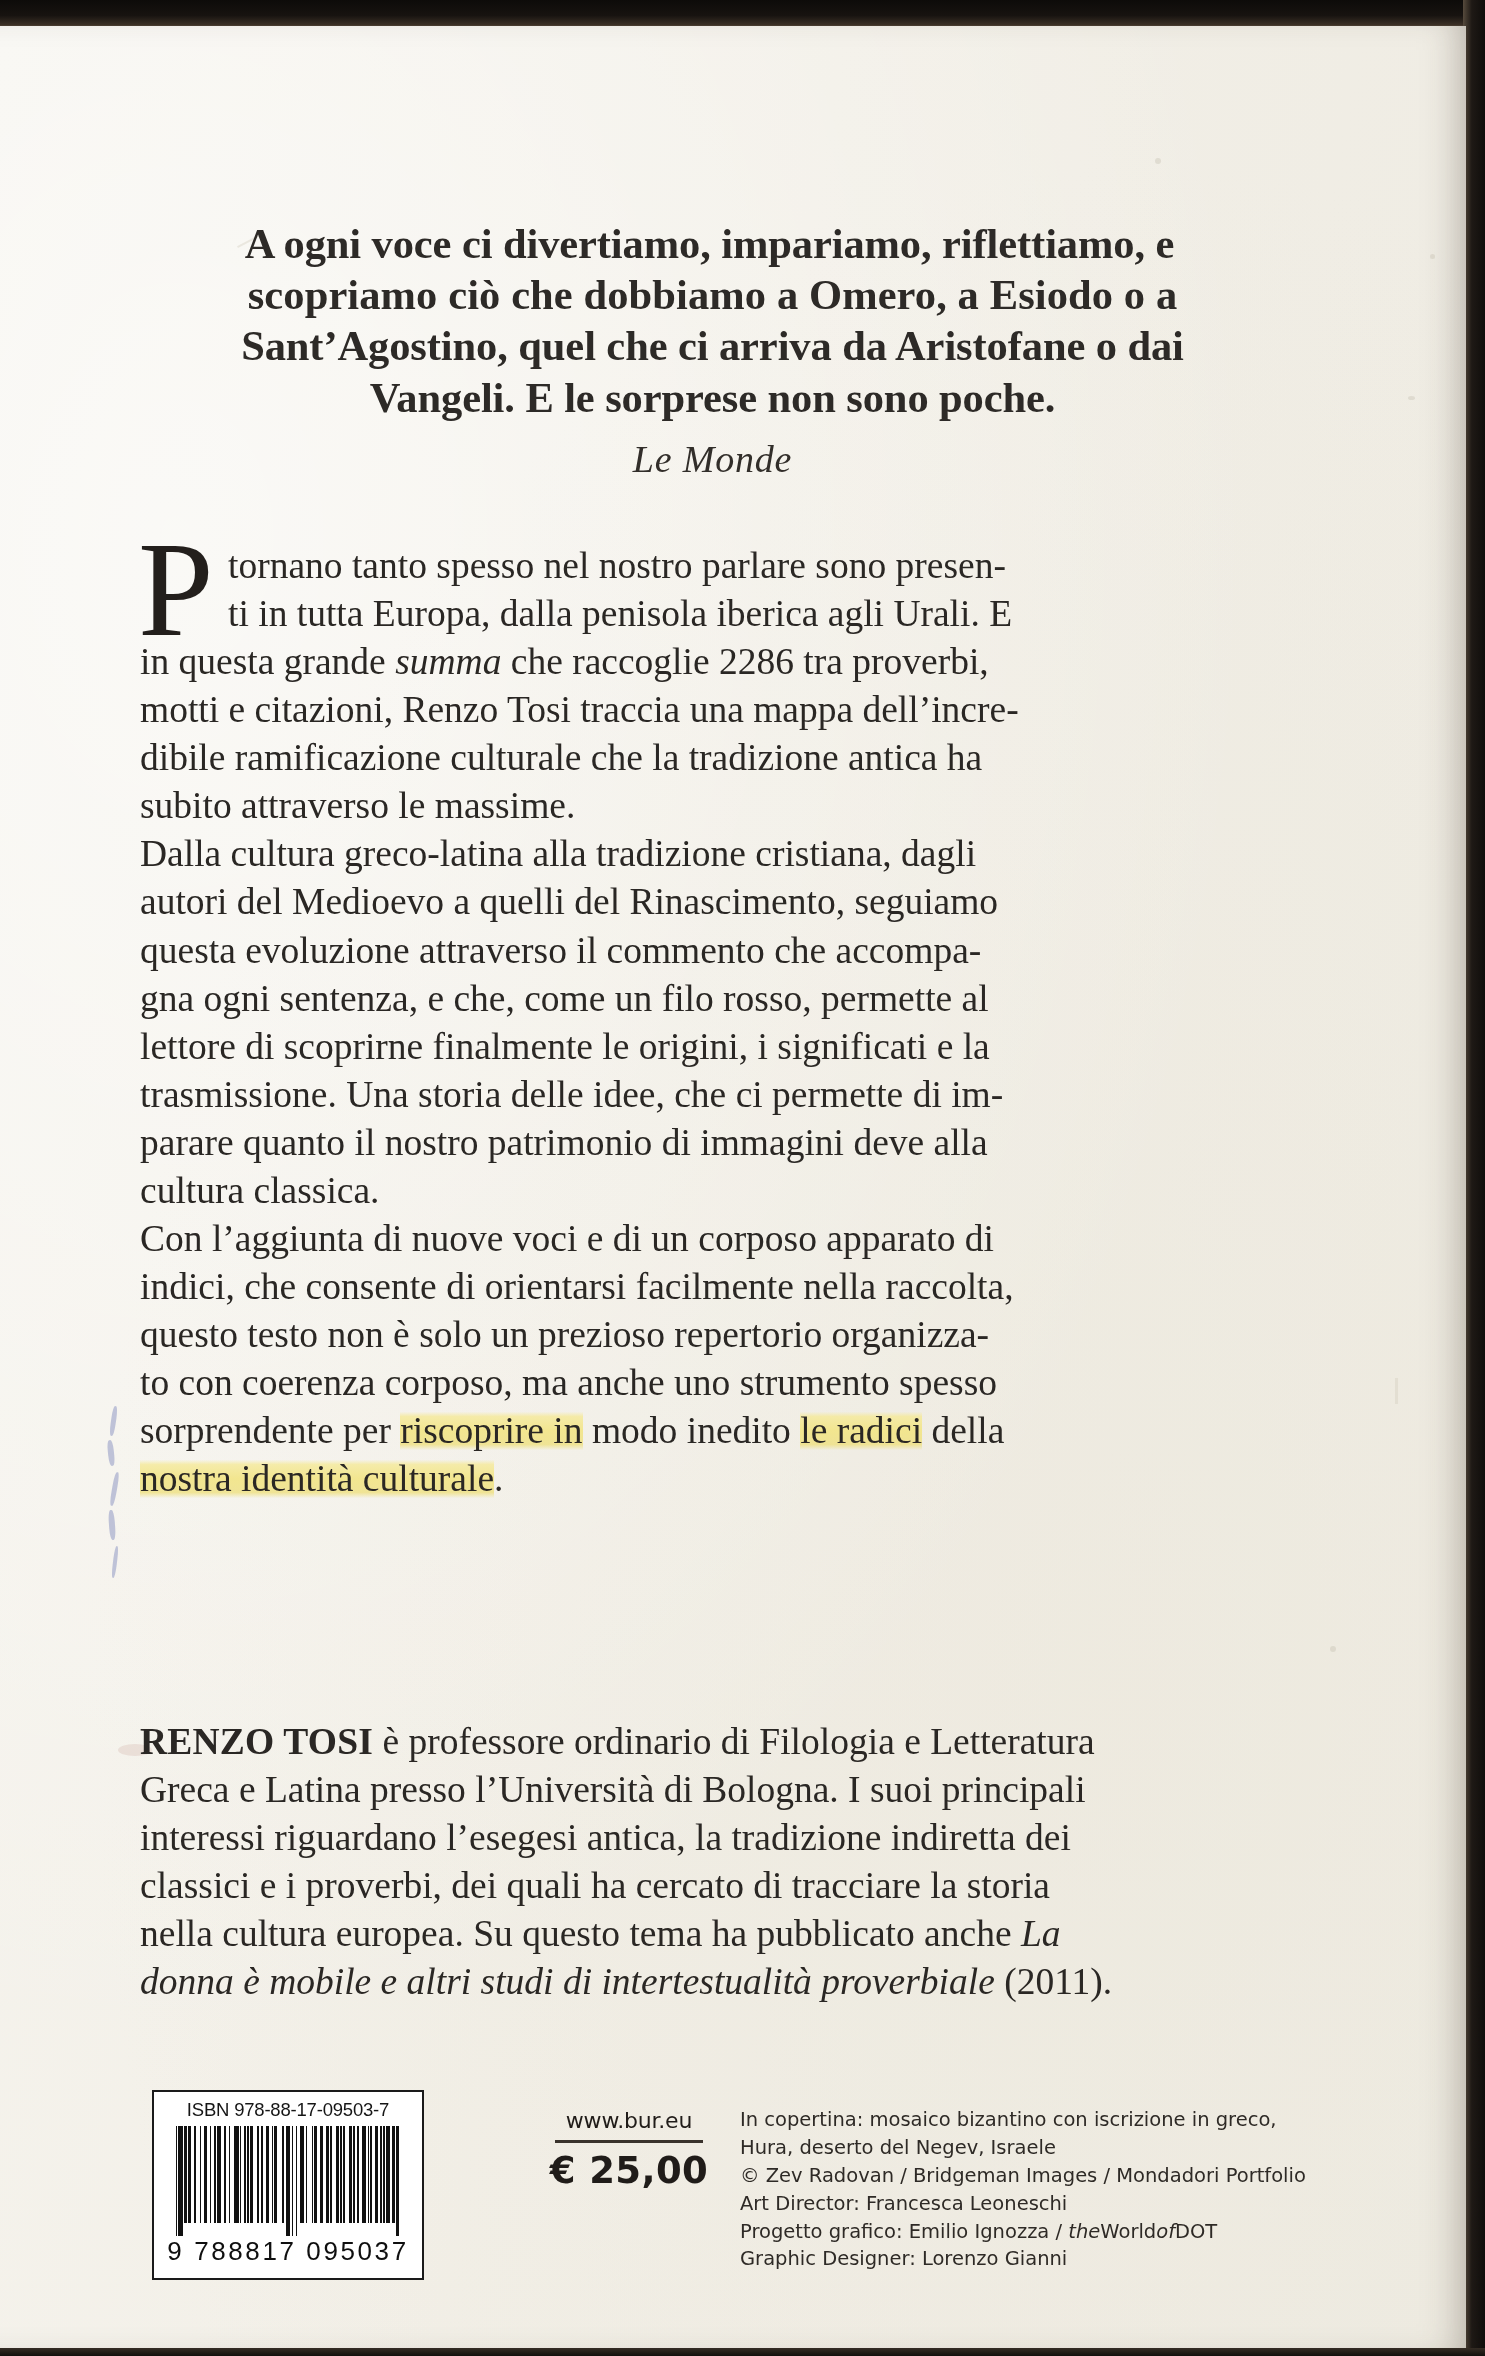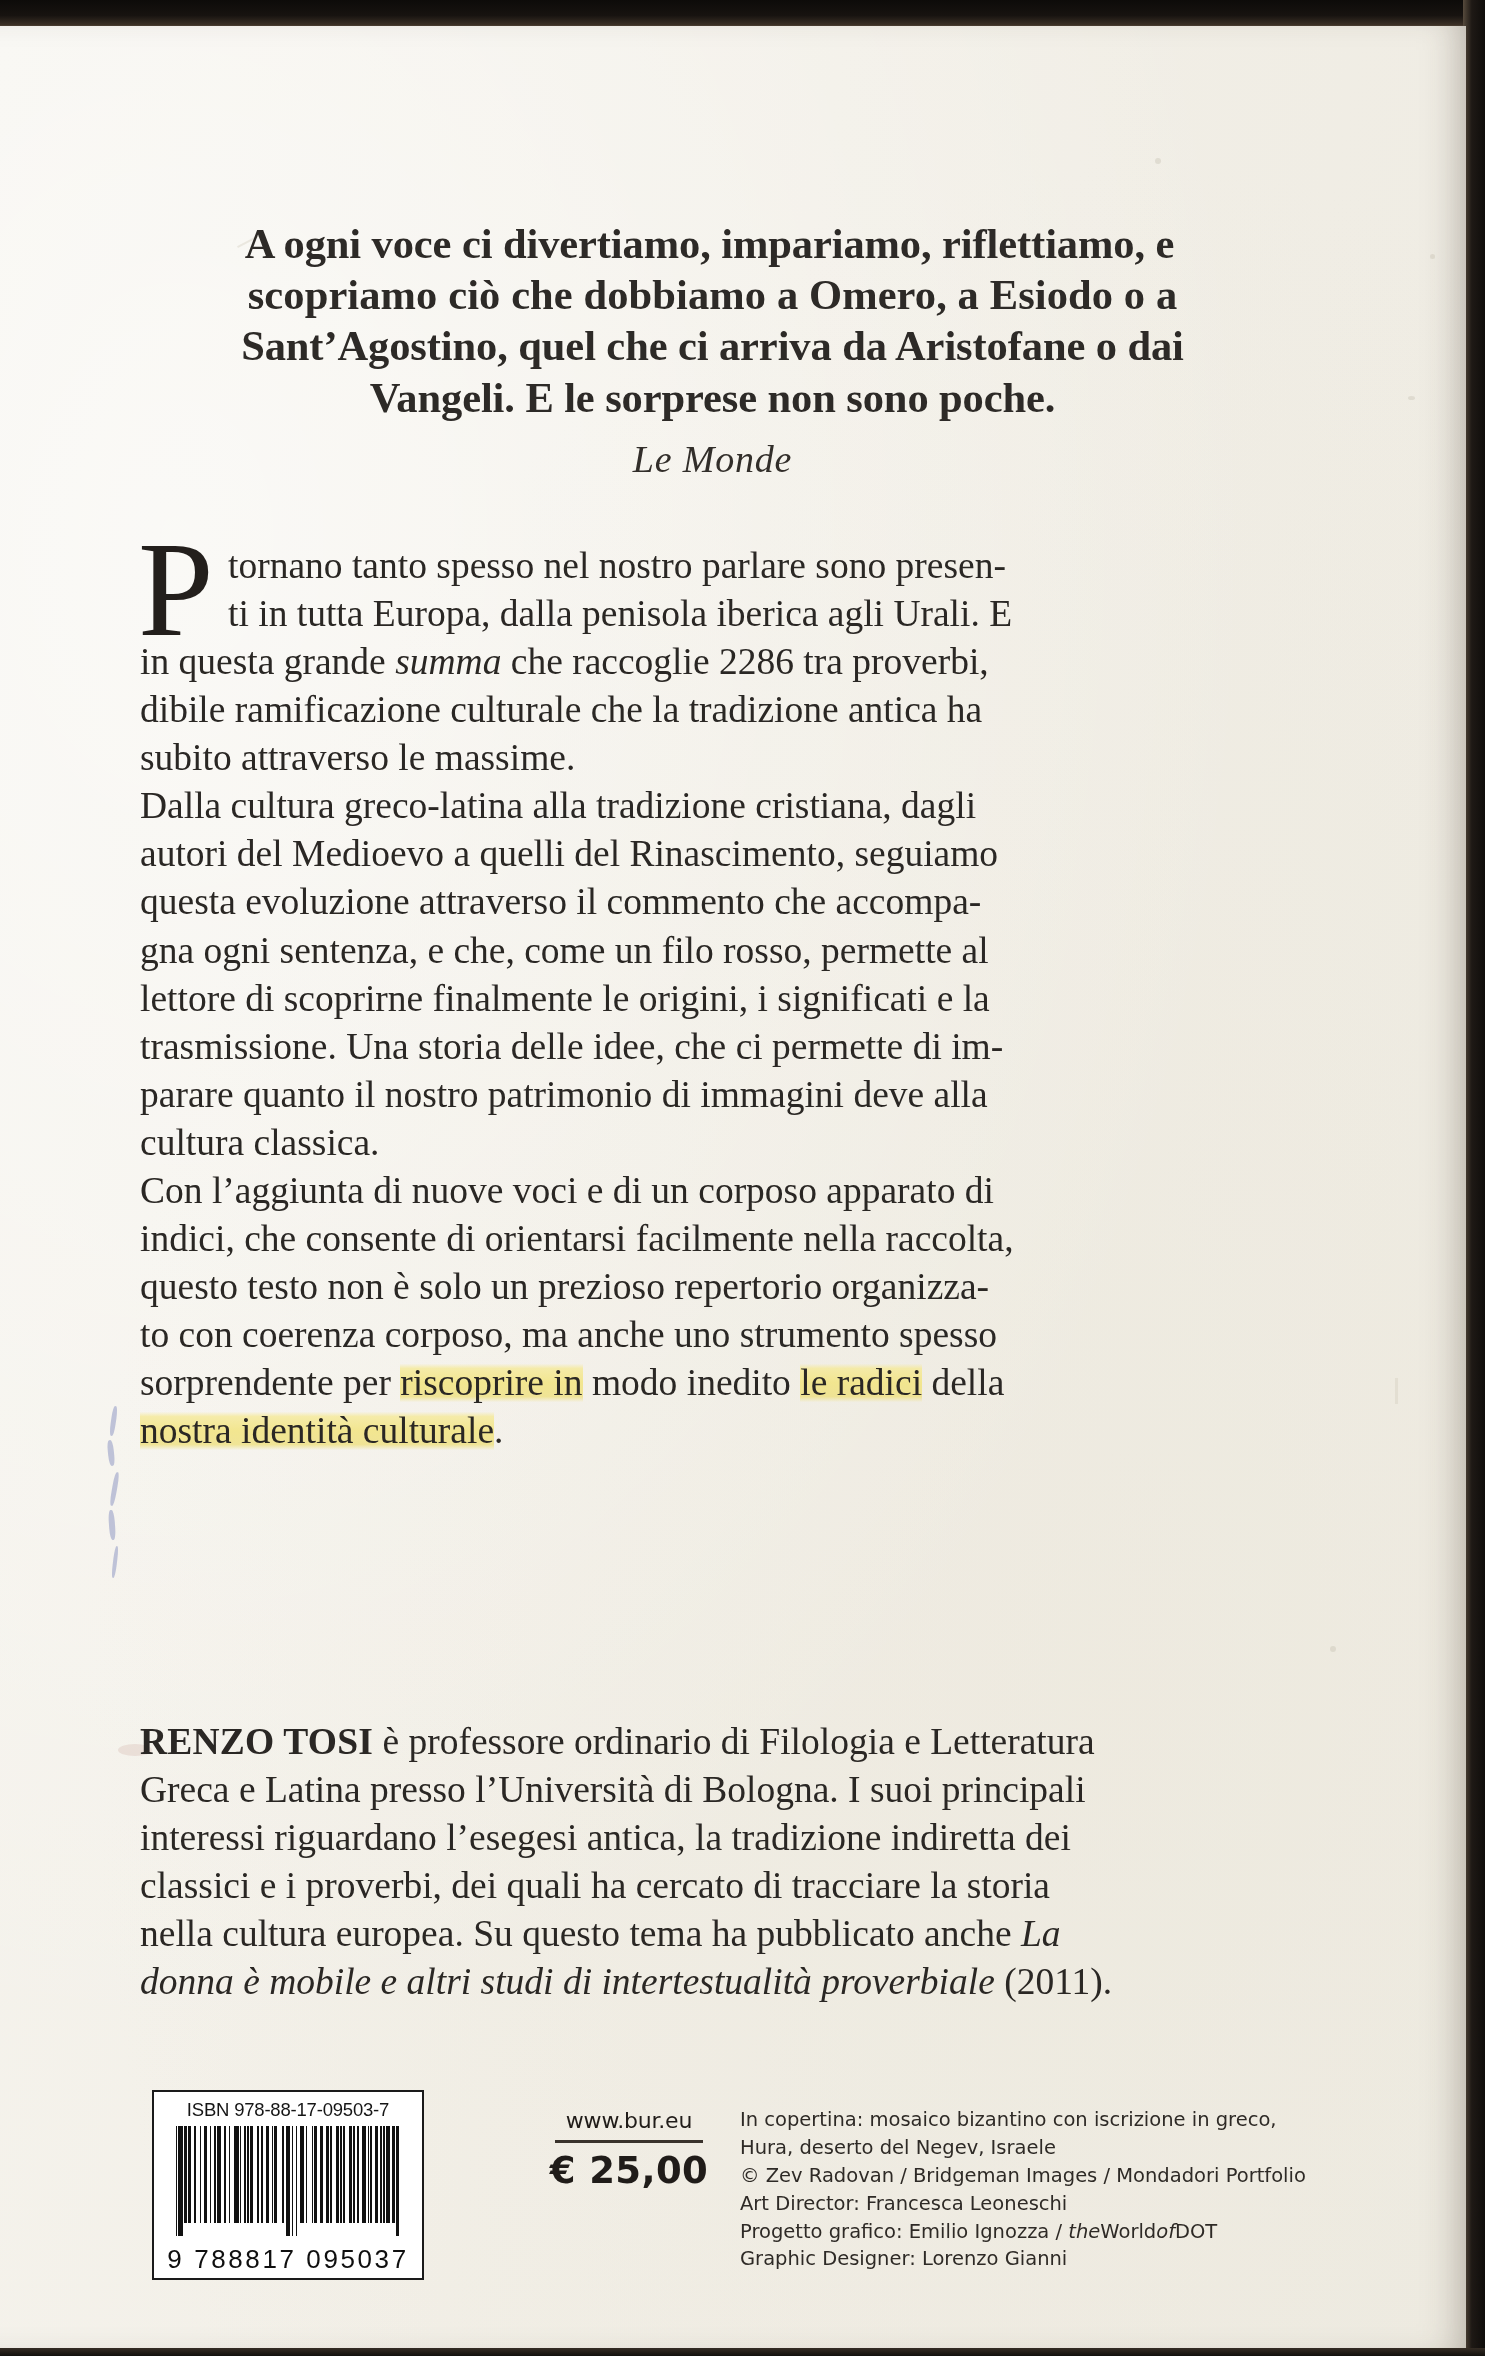--- a/index.html
+++ b/index.html
@@ -197,21 +197,21 @@
   }
   #bars {
     margin: 5px auto 0 auto;
     width: 225px;
     height: 110px;
     display: flex;
     align-items: flex-start;
   }
   #bars span { display: block; background: #111; }
   #ean-digits {
-    margin-top: 8px;
+    margin-top: 0;
     font-size: 26px;
     letter-spacing: 2.6px;
     color: #0f0f0f;
     white-space: nowrap;
   }
 
   
   #price-block {
     position: absolute;
     left: 545px;
@@ -290,20 +290,21 @@
       <span class="source">Le Monde</span>
     </div>
 
     <div class="col" id="blurb">
 
       <p class="para first">
         <span class="dropcap">P</span>
         <span class="line">tornano tanto spesso nel nostro parlare sono presen-</span>
         <span class="line">ti in tutta Europa, dalla penisola iberica agli Urali. E</span>
         <span class="line run-on"><span>in questa grande </span><span class="it">summa</span><span> che raccoglie 2286 tra proverbi,</span></span>
+        <span class="line run-on">motti e citazioni, Renzo Tosi traccia una mappa dell’incre-</span>
         <span class="line run-on">dibile ramificazione culturale che la tradizione antica ha</span>
         <span class="line run-on">subito attraverso le massime.</span>
       </p>
 
       <p class="para">
         <span class="line">Dalla cultura greco-latina alla tradizione cristiana, dagli</span>
         <span class="line">autori del Medioevo a quelli del Rinascimento, seguiamo</span>
         <span class="line">questa evoluzione attraverso il commento che accompa-</span>
         <span class="line">gna ogni sentenza, e che, come un filo rosso, permette al</span>
         <span class="line">lettore di scoprirne finalmente le origini, i significati e la</span>

